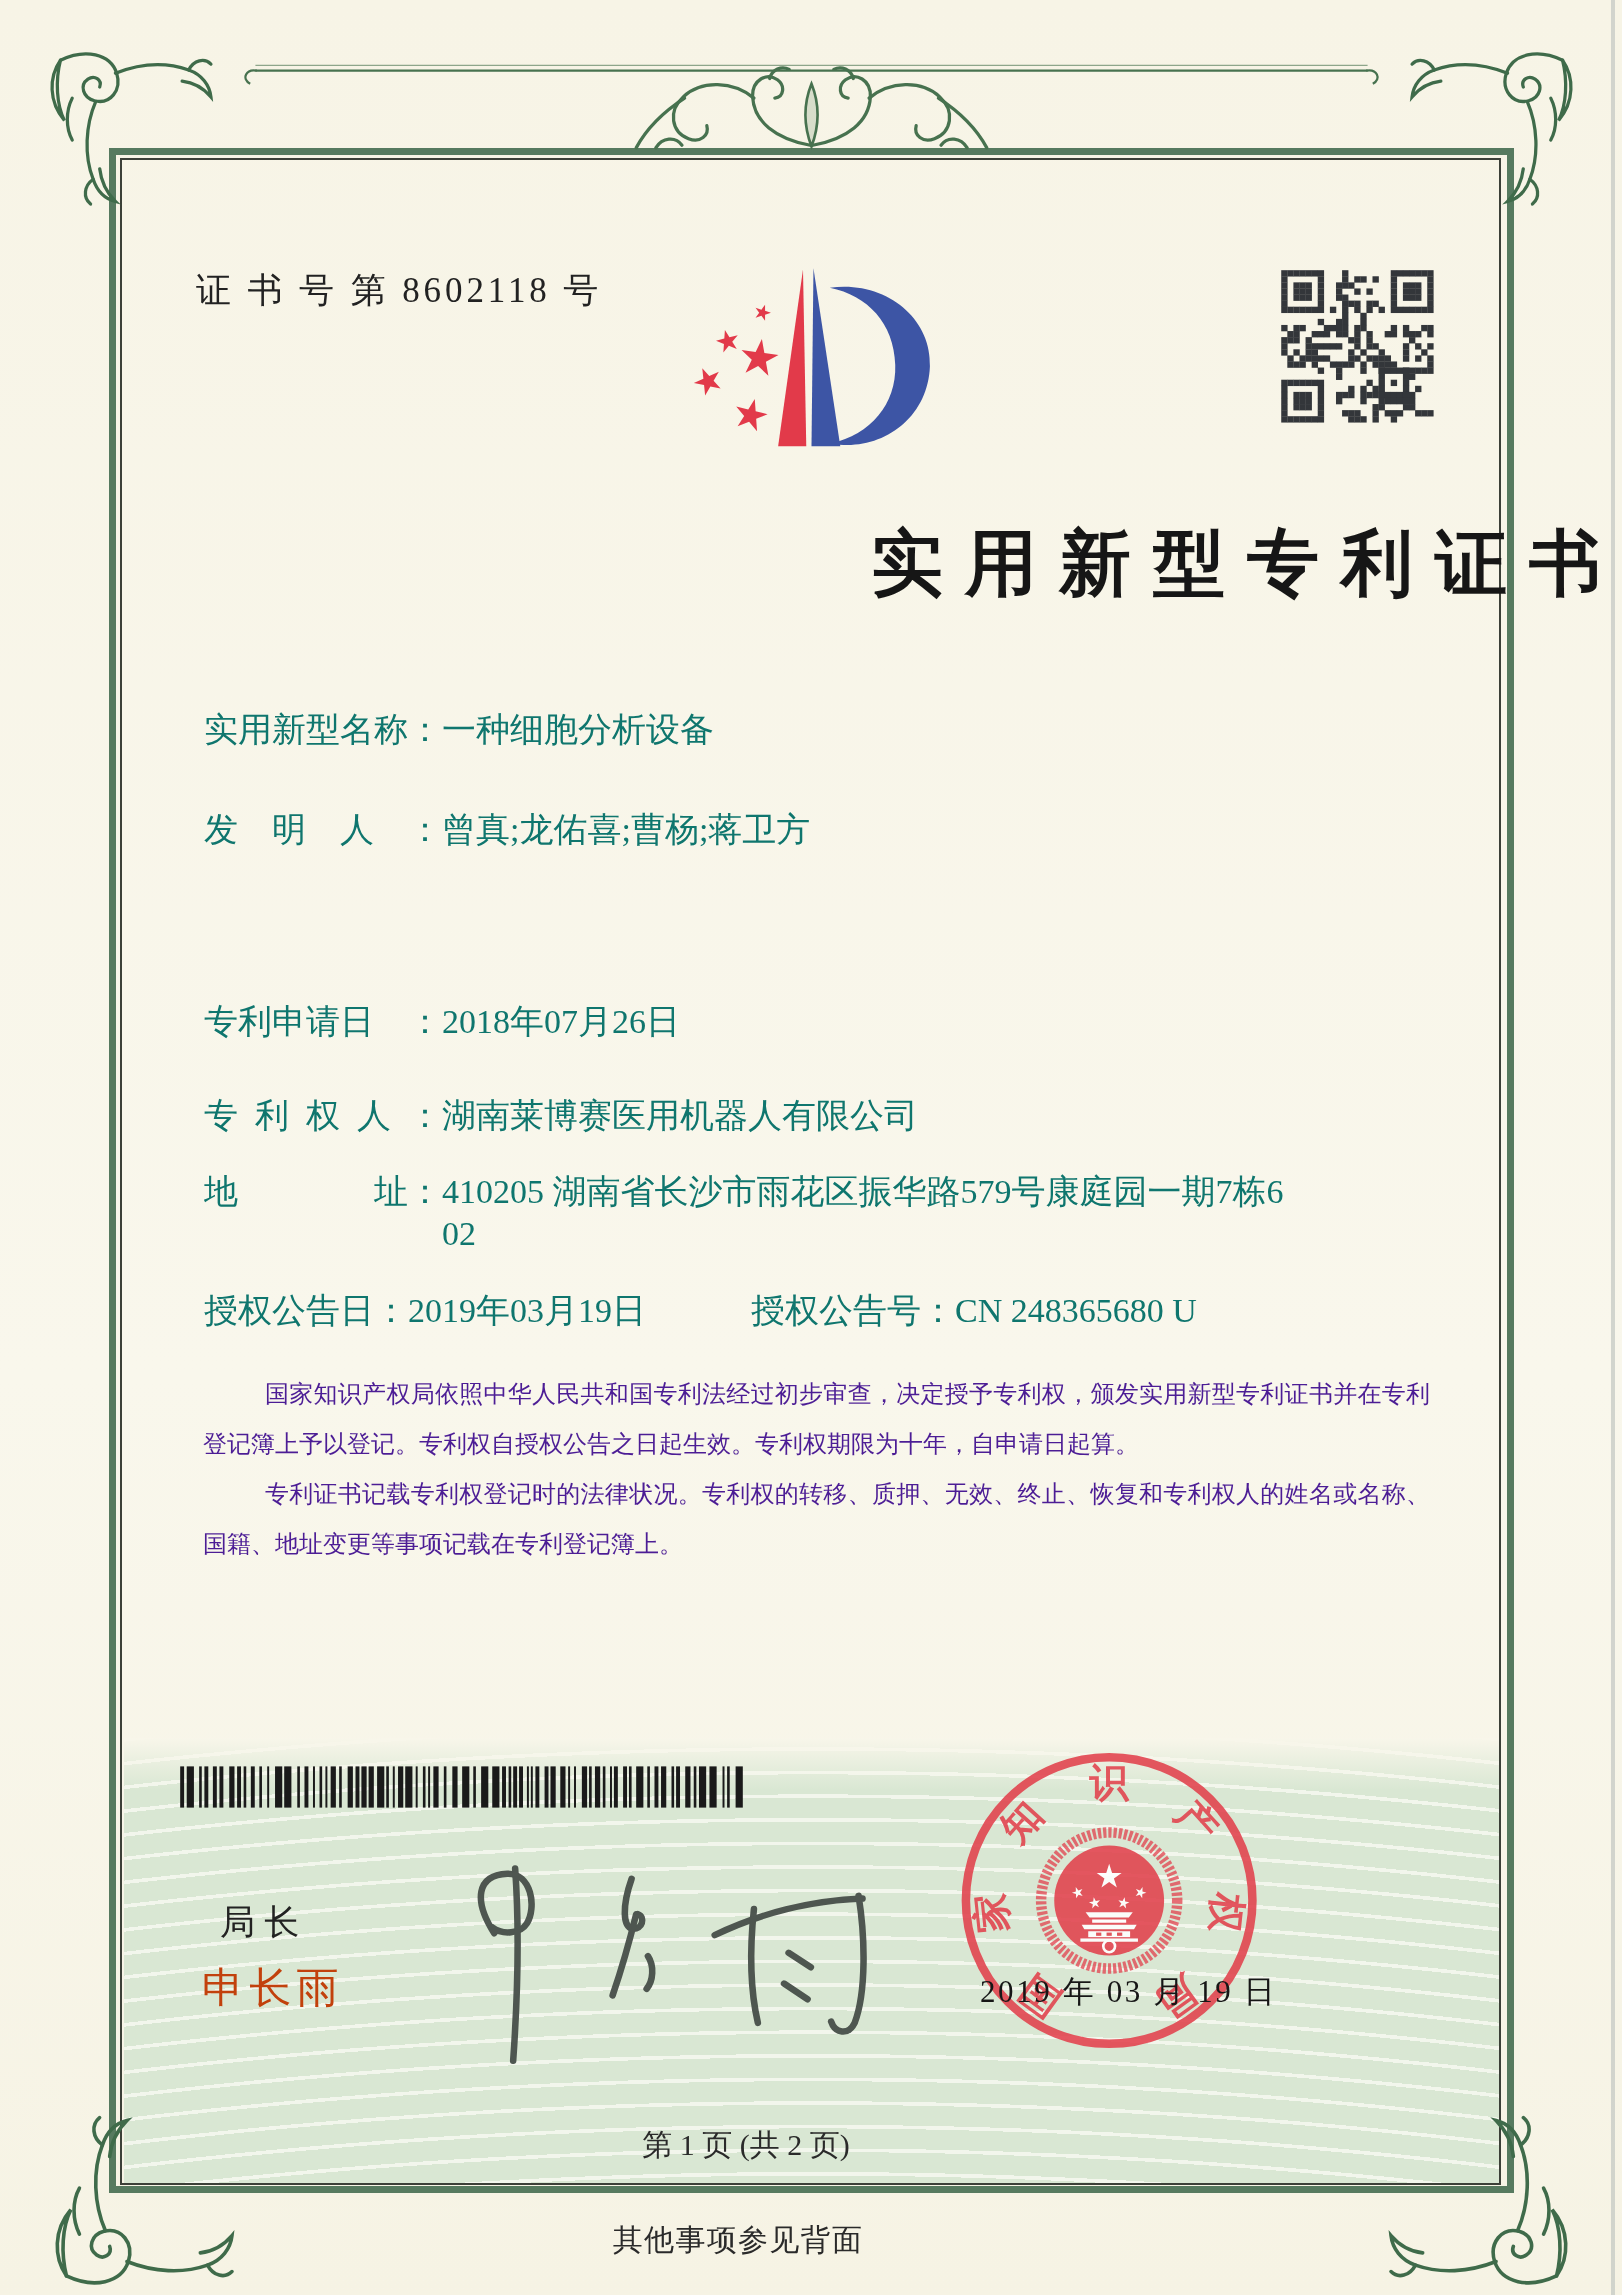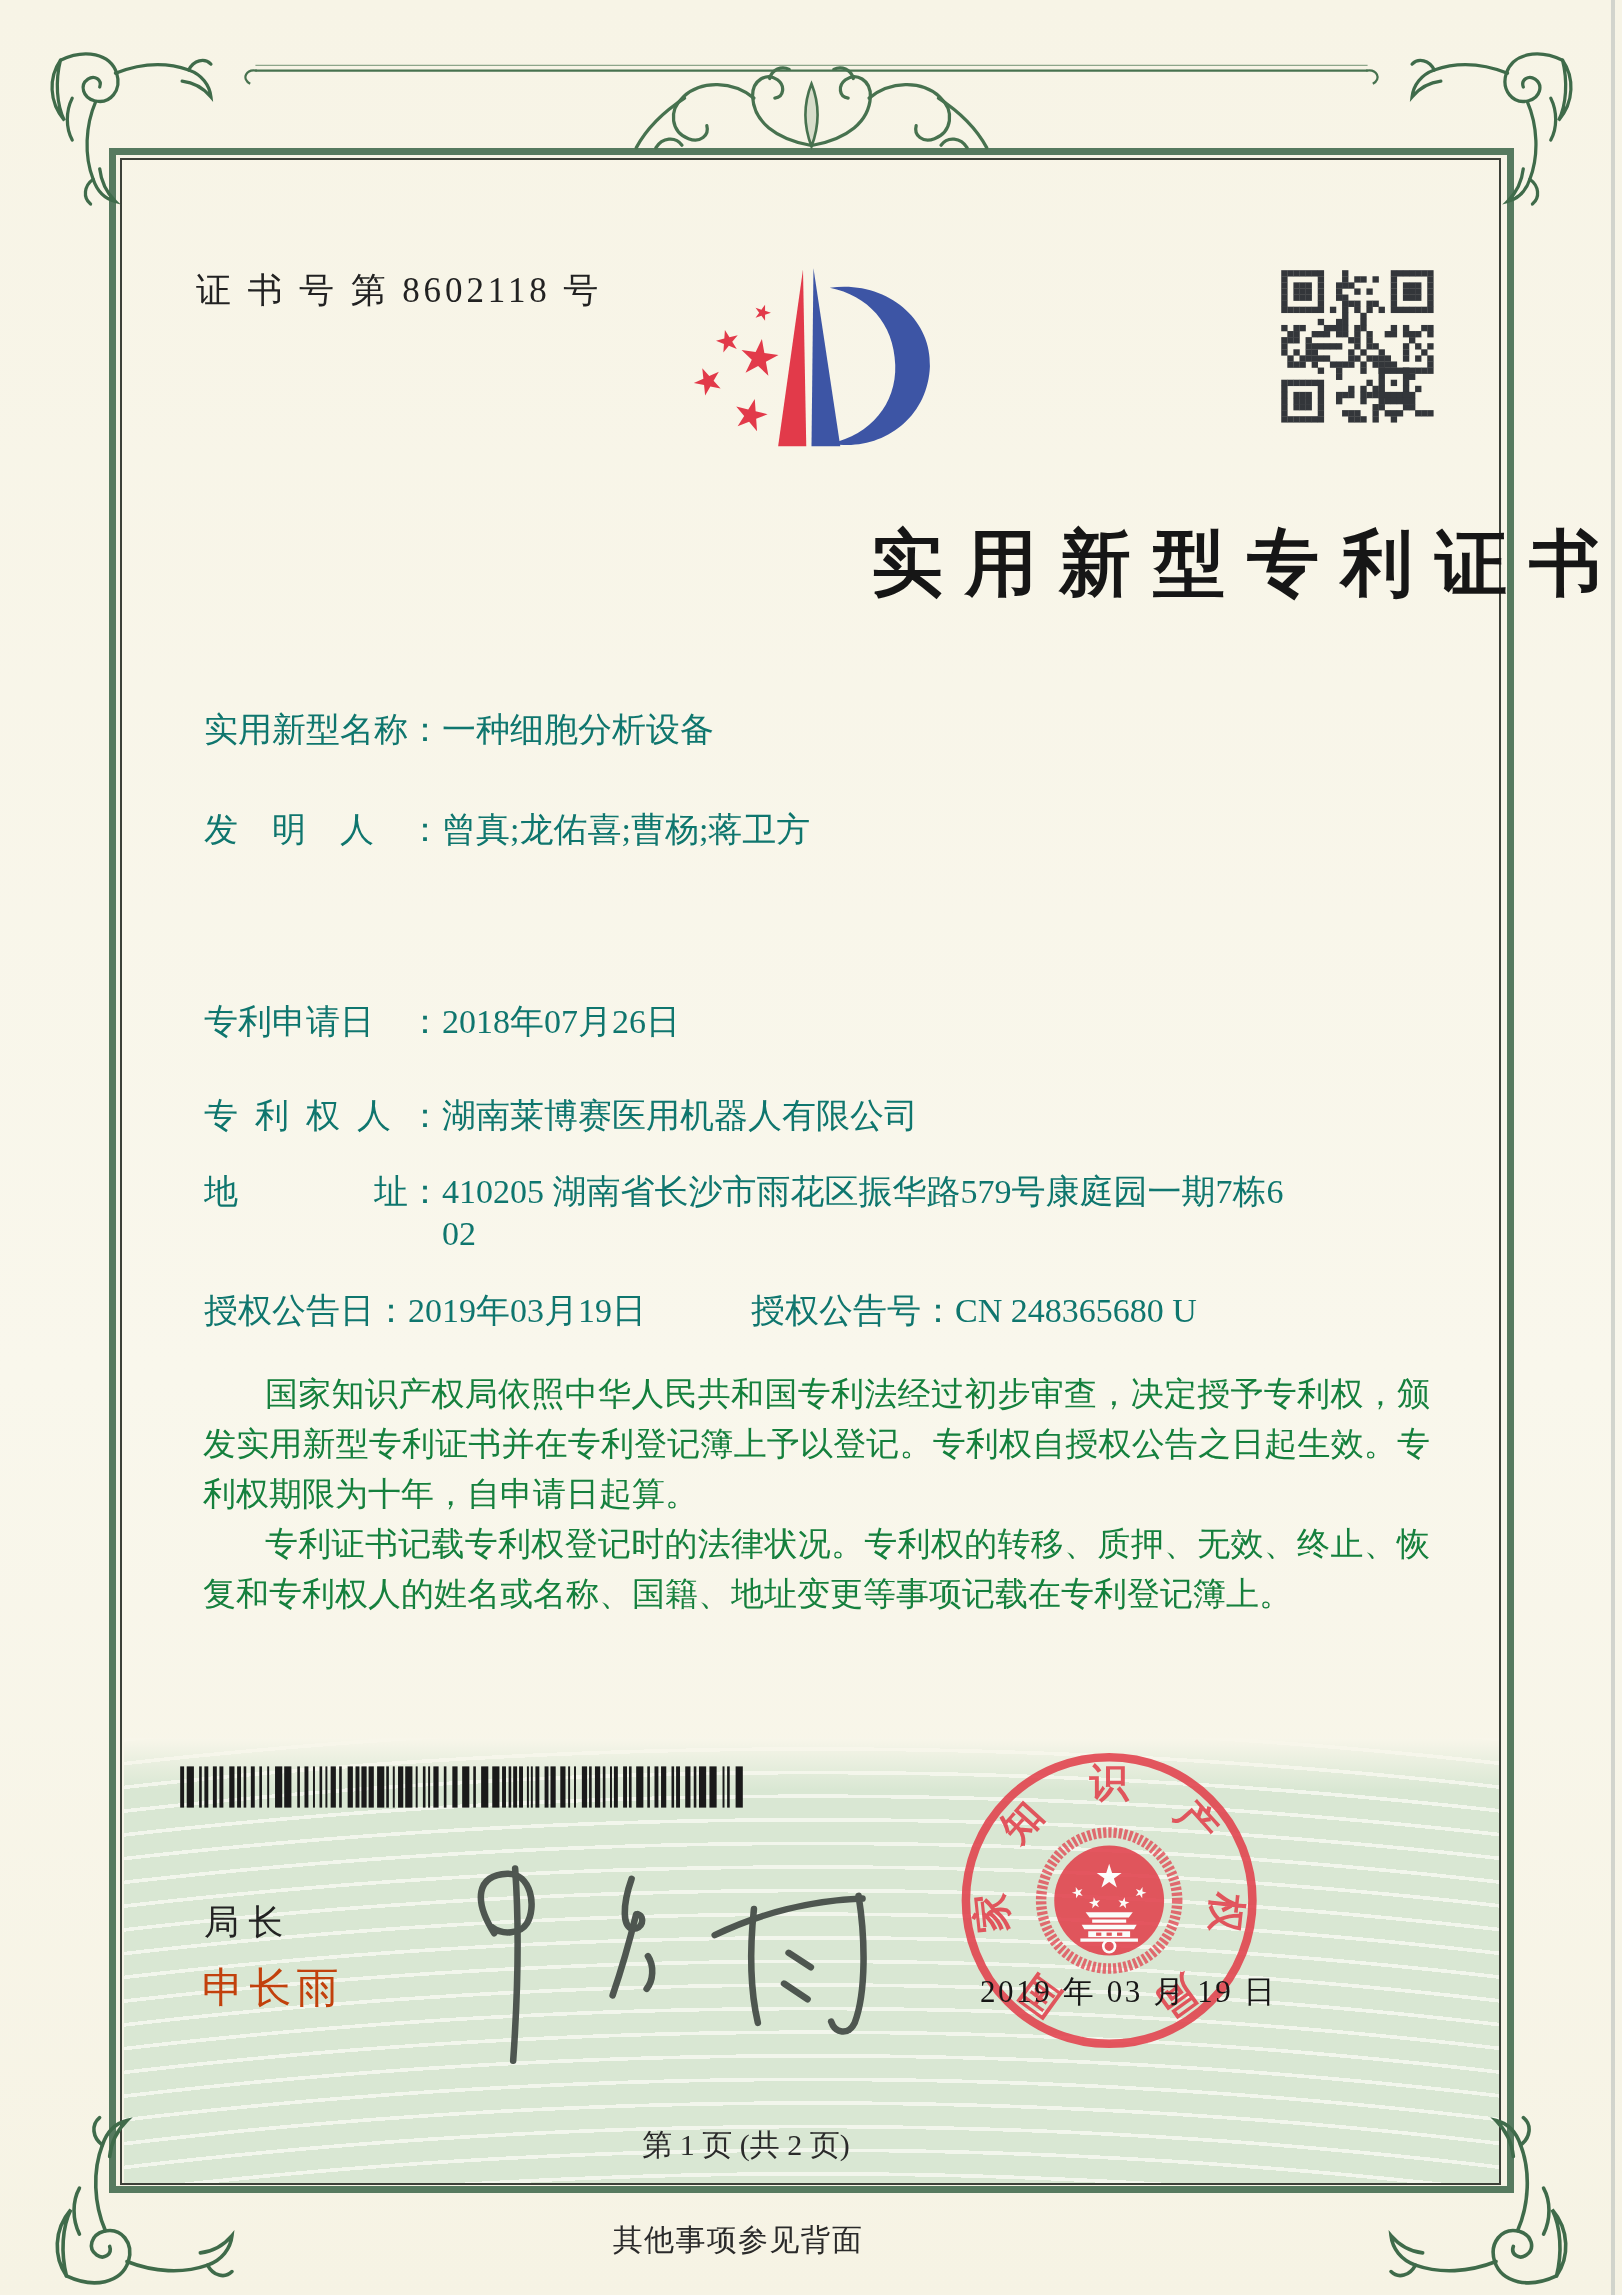--- a/index.html
+++ b/index.html
@@ -27,24 +27,24 @@
   .frame-line{position:absolute;left:120px;top:158px;width:1377px;height:2023px;
     border:2px solid #3c4038;z-index:1;}
   svg.deco{position:absolute;left:0;top:0;z-index:2;}
   .txt{position:absolute;z-index:3;}
   .cert-no{left:196px;top:267px;font-size:35px;letter-spacing:3.9px;color:#222;}
   .title{left:0;right:0;top:516px;text-align:right;font-size:72px;font-weight:bold;
     letter-spacing:22px;color:#161616;text-indent:22px;}
   .row{left:204px;font-size:34px;white-space:nowrap;color:#0f766e;}
   .flabel{display:inline-block;width:204px;}
   .fvalue.wrap{display:inline-block;white-space:pre-wrap;width:995px;vertical-align:top;}
-  .paras{left:203px;top:1369px;width:1227px;font-size:33px;line-height:50px;
-    text-align:justify;color:#15803d;}
+  .paras{left:203px;top:1369px;width:1227px;font-size:24px;line-height:50px;
+    text-align:justify;color:#4c1d95;}
   .paras p{margin:0;text-indent:62px;}
-  .director{left:204px;top:1899px;font-size:35px;letter-spacing:9.2px;color:#222;}
+  .director{left:220px;top:1899px;font-size:35px;letter-spacing:9.2px;color:#222;}
   .director-name{left:202px;top:1960px;font-size:42px;letter-spacing:5.2px;color:#c2410c;}
   .seal-date{left:980px;top:1971px;font-size:31px;letter-spacing:2.6px;color:#161616;z-index:4;}
   .page-num{left:615px;top:2125px;width:262px;text-align:center;font-size:30px;color:#2a2a2a;}
   .back-note{left:607px;top:2220px;width:262px;text-align:center;font-size:30px;
     letter-spacing:1.3px;color:#2a2a2a;}
   .scan-edge{position:absolute;right:7.9px;top:0;width:3.9px;height:2295px;
     background:#c2c6c2;opacity:.7;z-index:5;}
 </style>
 </head>
 <body>

